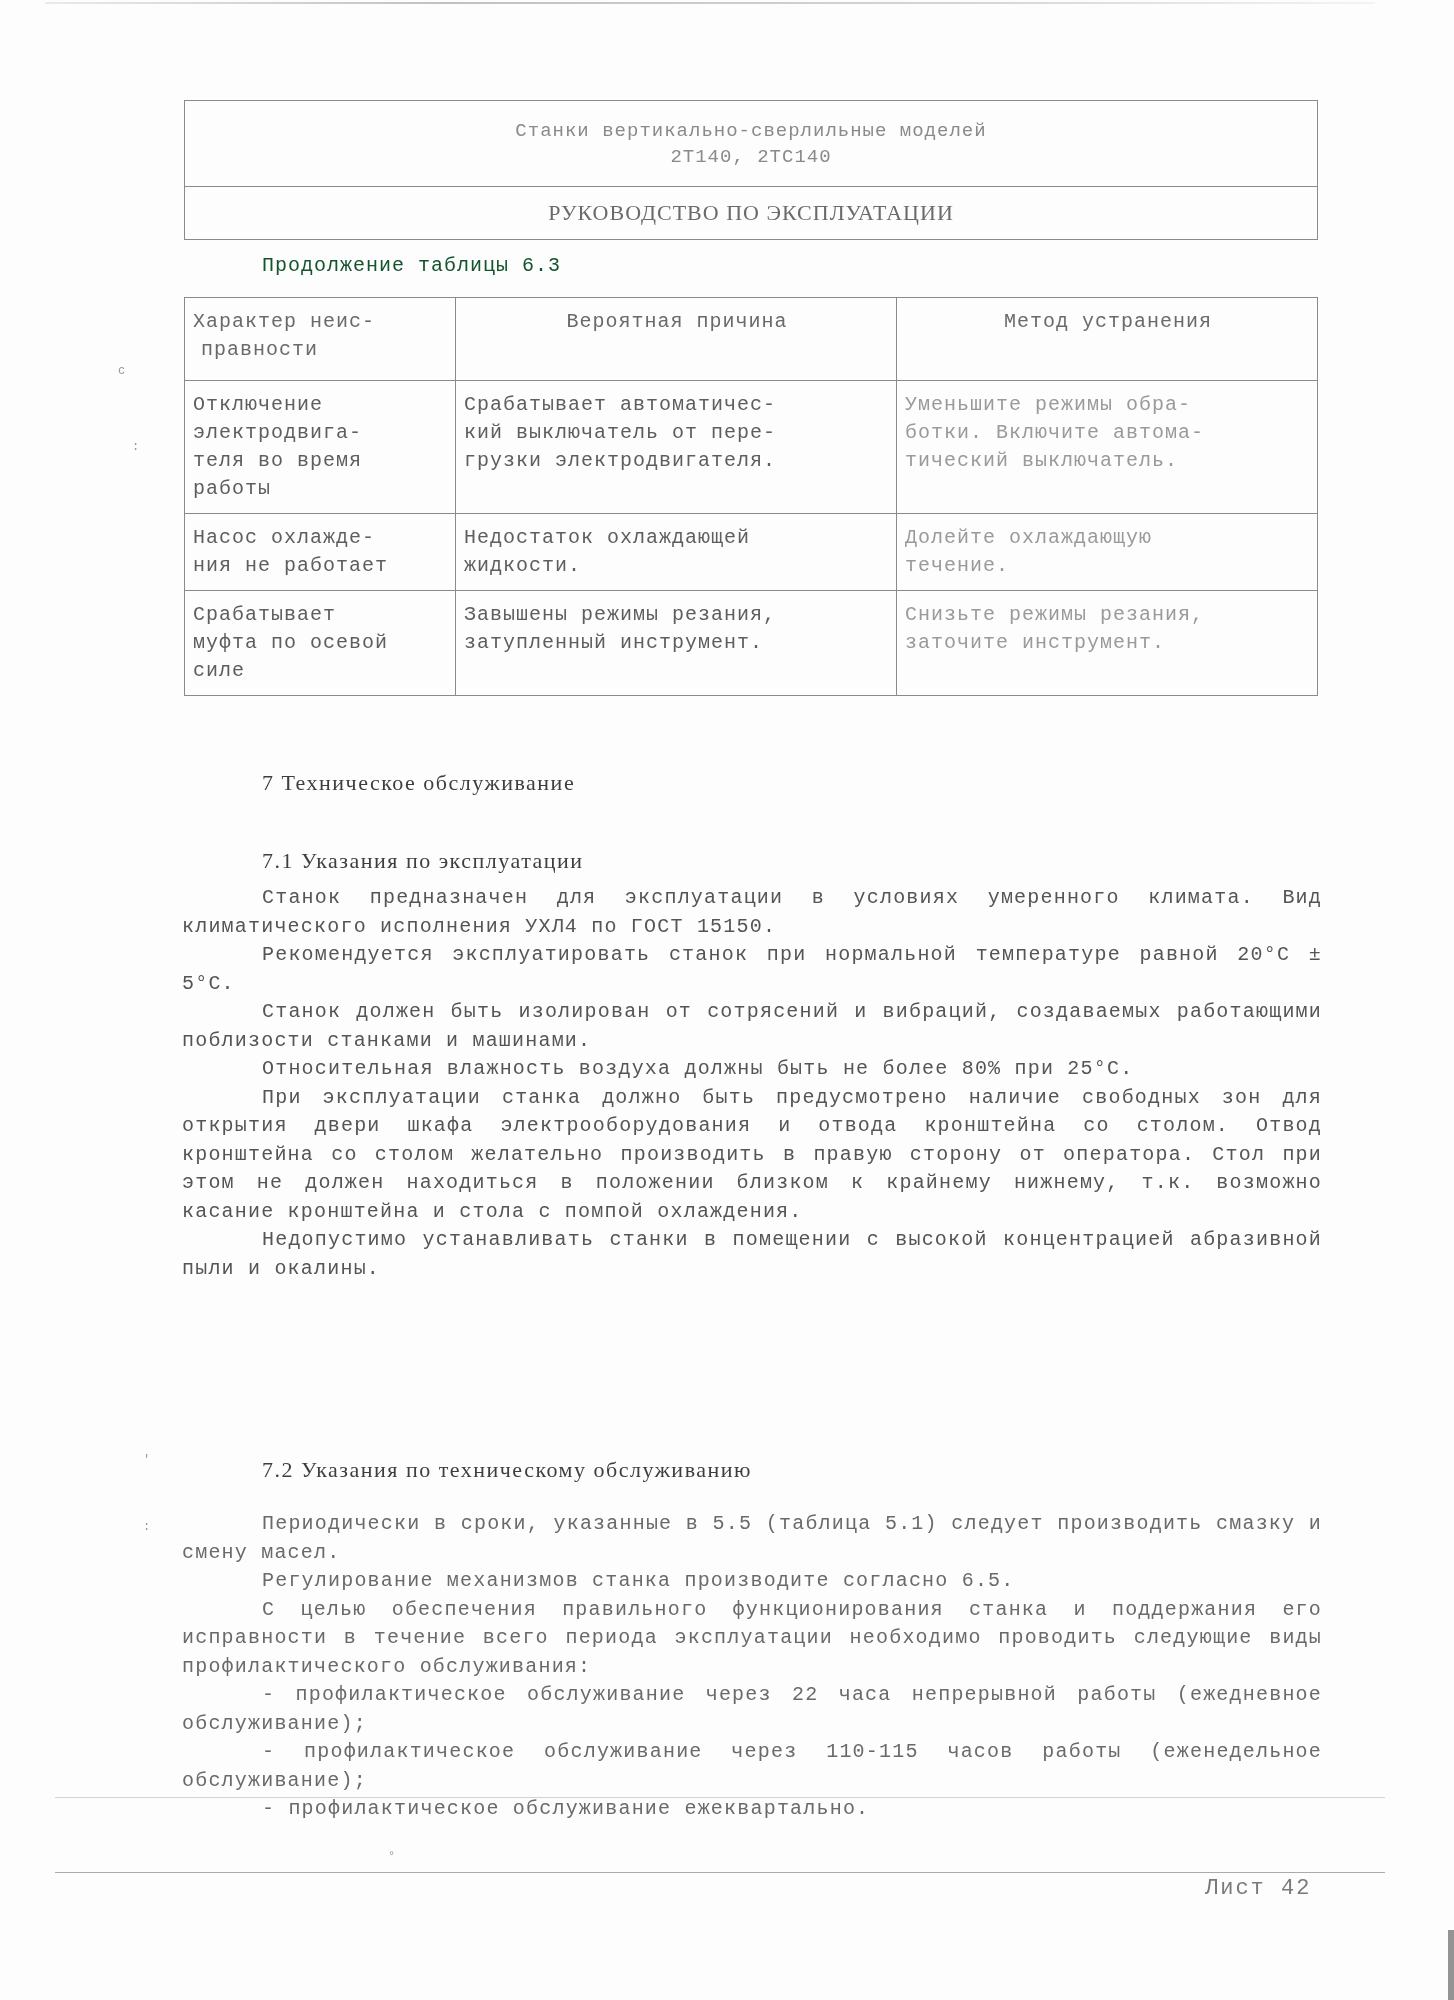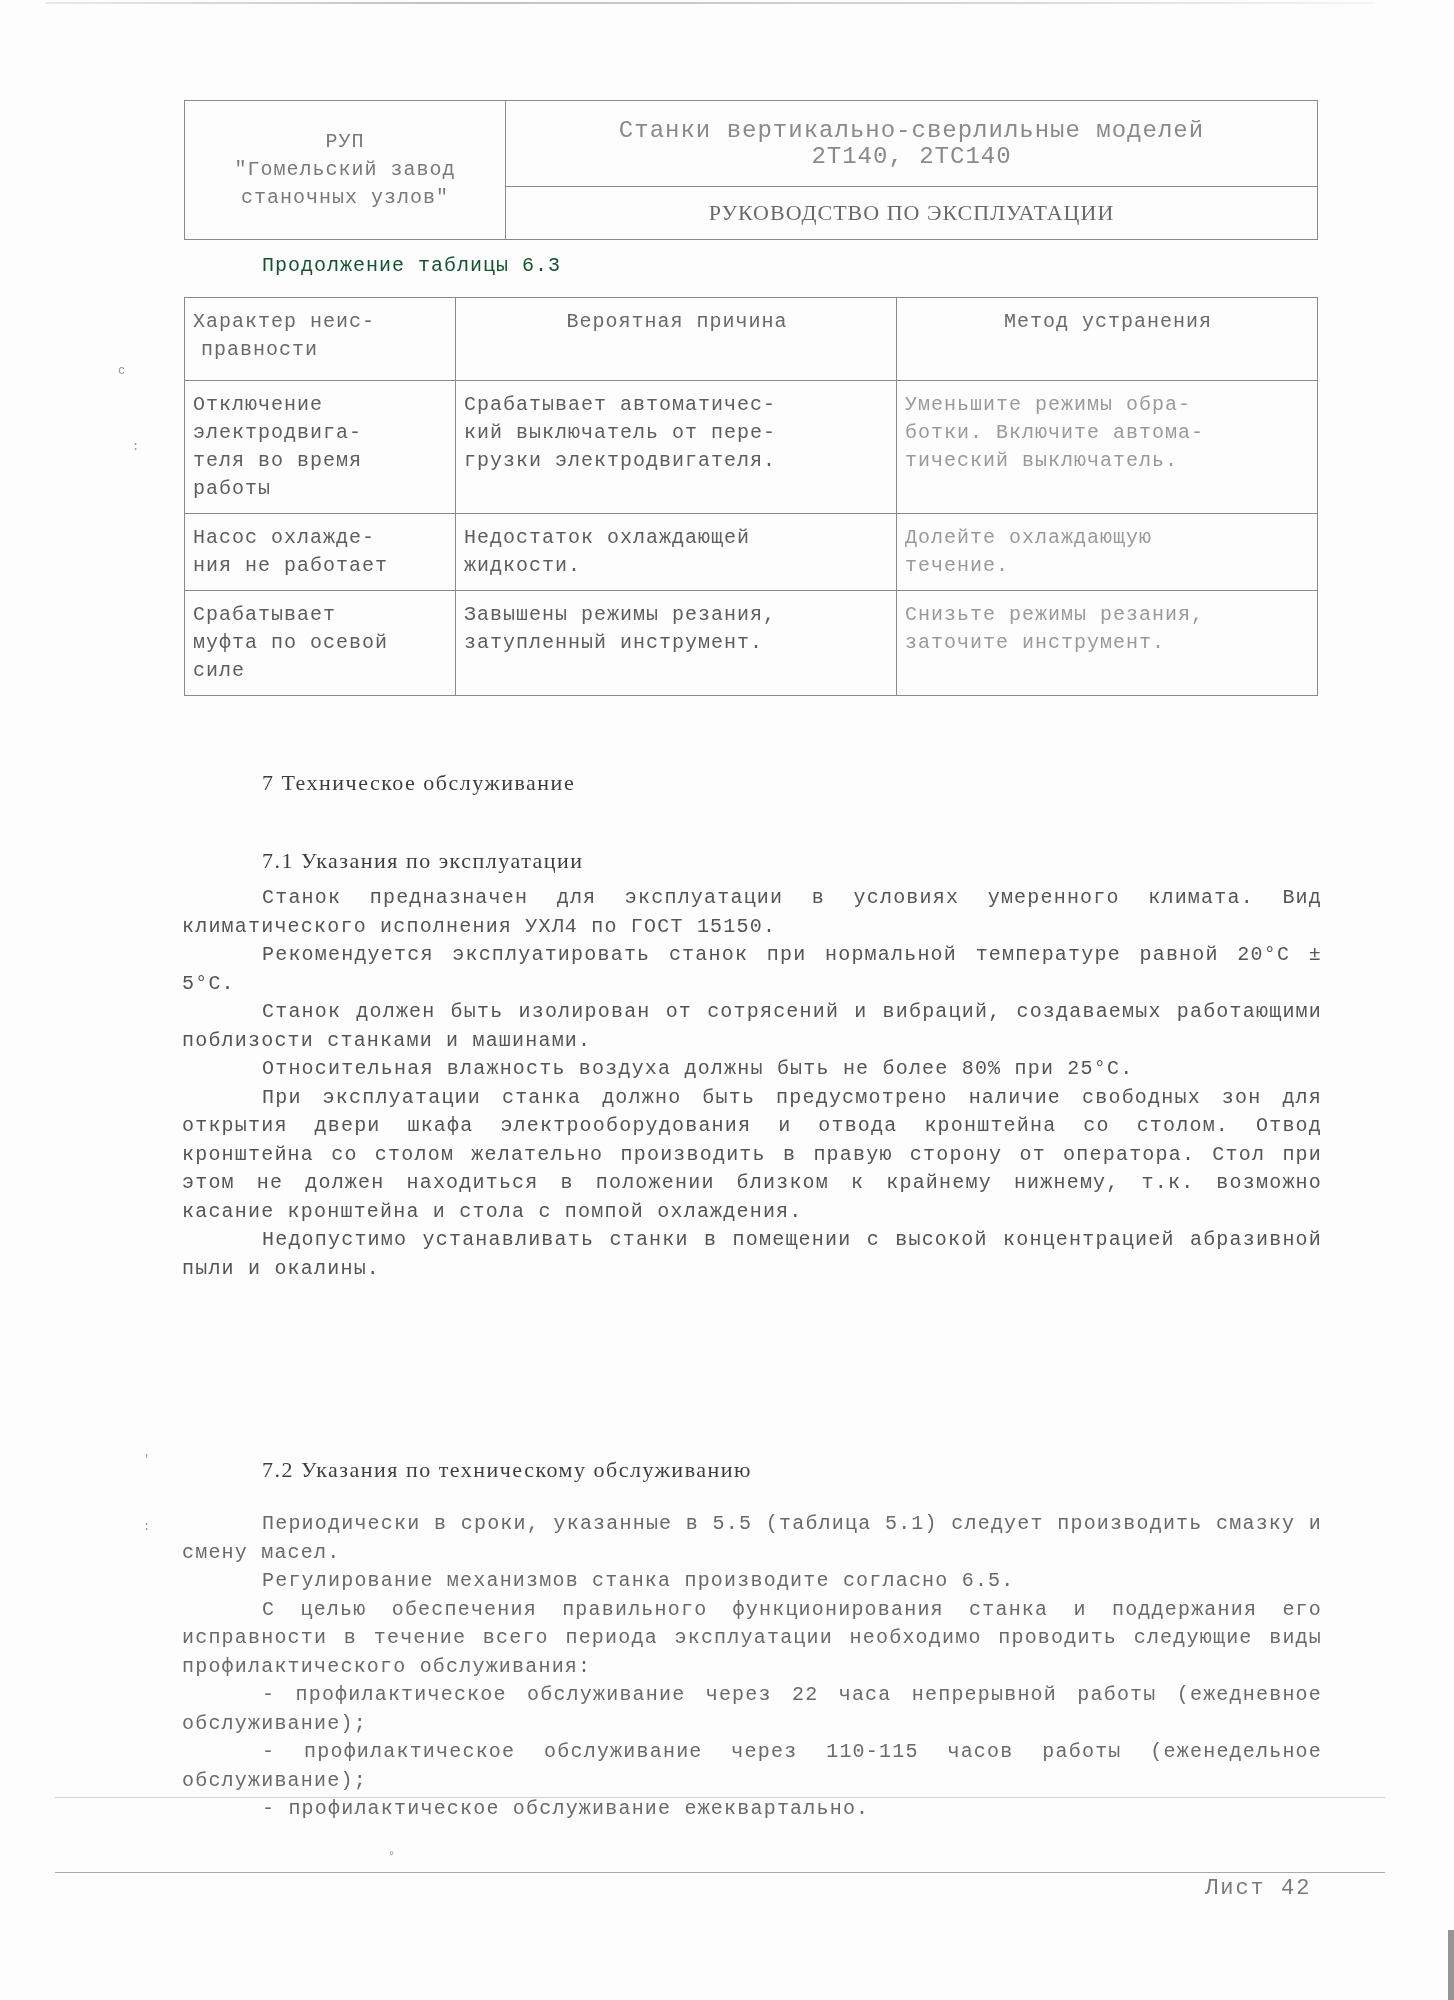--- a/index.html
+++ b/index.html
@@ -20,21 +20,21 @@
   }
   .stamp-left {
     width:321px; border-right:1.5px solid #8a8a8a; box-sizing:border-box;
     display:flex; flex-direction:column; align-items:center; justify-content:center;
     font-size:20px; line-height:28px; color:#7a7a7a; letter-spacing:1px; text-align:center;
   }
   .stamp-right { flex:1; display:flex; flex-direction:column; }
   .stamp-right-top {
     height:86px; border-bottom:1.5px solid #8a8a8a; box-sizing:border-box;
     display:flex; flex-direction:column; align-items:center; justify-content:center;
-    font-size:24px; line-height:26px; color:#8a8a8a; letter-spacing:1px;
+    font-size:19px; line-height:26px; color:#8a8a8a; letter-spacing:1px;
   }
   .stamp-right-bottom {
     flex:1; display:flex; align-items:center; justify-content:center;
     font-family:"Liberation Serif","DejaVu Serif",serif; font-size:22px; color:#6a6a6a; letter-spacing:1px;
   }
 
   .caption {
     position:absolute; left:262px; top:254px; font-size:20px; color:#14532d; letter-spacing:1px;
   }
 
@@ -72,25 +72,20 @@
 
 <div class="scan-edge-top"></div>
 <div class="scan-edge-right"></div>
 <div class="margin-mark" style="left:118px;top:364px;">c</div>
 <div class="margin-mark" style="left:132px;top:440px;">:</div>
 <div class="margin-mark" style="left:143px;top:1453px;">'</div>
 <div class="margin-mark" style="left:143px;top:1520px;">:</div>
 <div class="margin-mark" style="left:388px;top:1850px;">°</div>
 
 <div class="stamp">
-  <div class="stamp-left">
-    <div>РУП</div>
-    <div>"Гомельский завод</div>
-    <div>станочных узлов"</div>
-  </div>
   <div class="stamp-right">
     <div class="stamp-right-top">
       <div>Станки вертикально-сверлильные моделей</div>
       <div>2Т140, 2ТС140</div>
     </div>
     <div class="stamp-right-bottom">РУКОВОДСТВО ПО ЭКСПЛУАТАЦИИ</div>
   </div>
 </div>
 
 <div class="caption">Продолжение таблицы 6.3</div>

